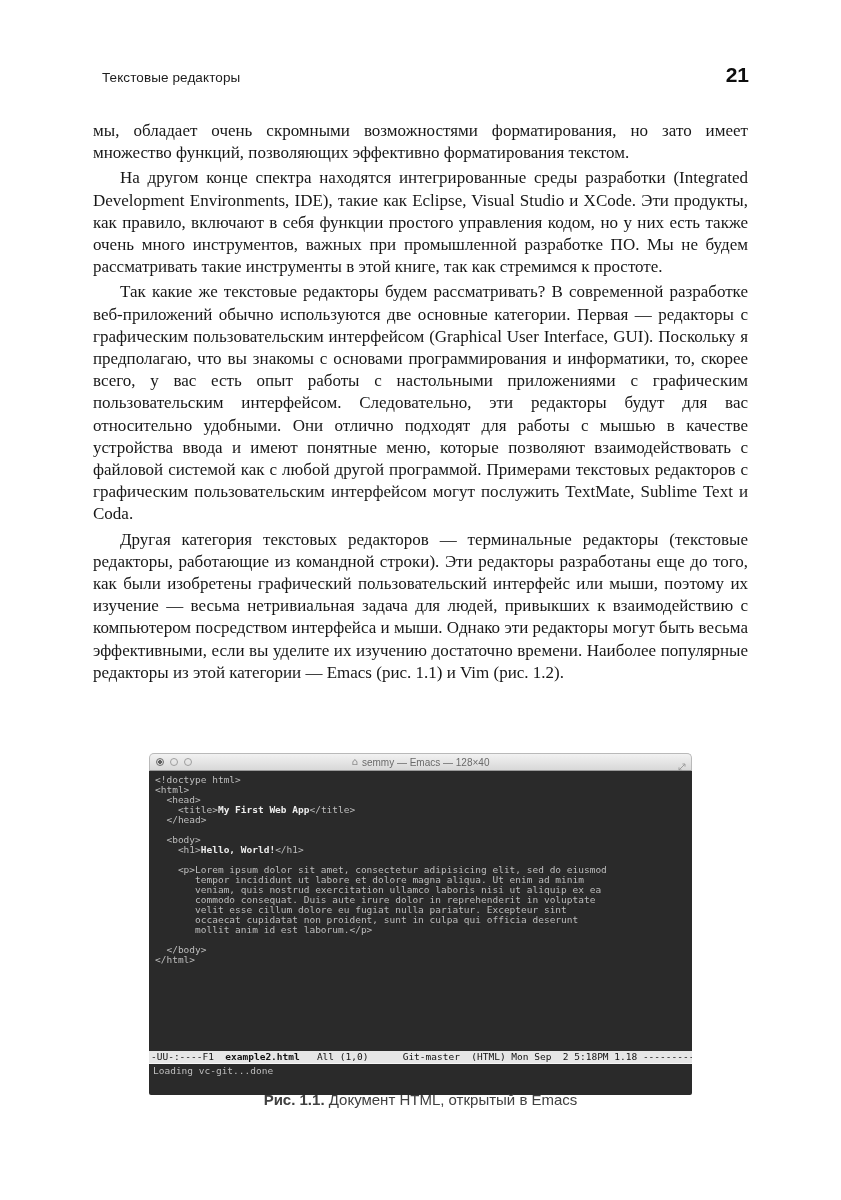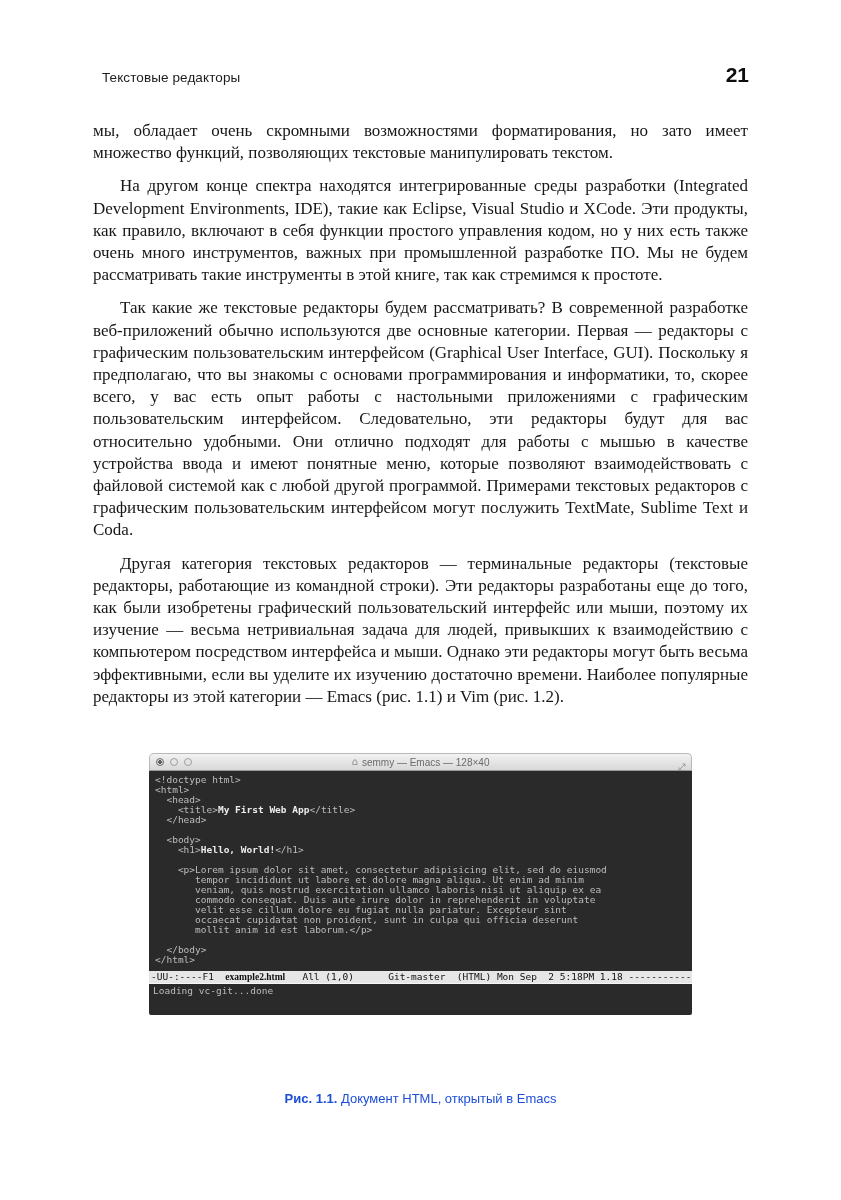--- a/index.html
+++ b/index.html
@@ -15,21 +15,21 @@
   }
   .rh-title { font-size:13.5px; color:#1c1c1c; letter-spacing:.1px; }
   .rh-page  { font-size:21px; font-weight:bold; color:#0e0e0e; line-height:1; }
 
   .body-text {
     position:absolute; left:93px; top:120px; width:655px;
     font-size:17px; line-height:22.2px; text-align:justify; color:#171717;
   }
   .body-text p { text-indent:27px; }
   .body-text p.first { text-indent:0; }
-  .body-text p + p { margin-top:11px; }
+  .body-text p + p { margin-top:3px; }
 
   
   .terminal {
     position:absolute; left:149px; top:753px; width:543px;
     font-family:"DejaVu Sans Mono", monospace;
   }
   .titlebar {
     height:18px; position:relative;
     background:linear-gradient(#f2f2f2, #d8d8d8);
     border:1px solid #b9b9b9; border-bottom:1px solid #9a9a9a;
@@ -41,58 +41,58 @@
   .light.active { border-color:#6f6f6f; background:radial-gradient(circle at 50% 50%, #5f5f5f 0 1.6px, #d9d9d9 2px); }
   .title-text {
     font-family:"Liberation Sans", sans-serif; font-size:10px; color:#6a6a6a;
     display:flex; align-items:center; gap:4px; white-space:pre;
   }
   .proxy-icon { font-family:"DejaVu Sans", sans-serif; font-size:10px; color:#8d8d8d; line-height:1; }
   .resize { position:absolute; right:4px; top:3px; opacity:.8; }
 
   .code-area {
     background:var(--terminal-bg, #2a2a2a); color:var(--terminal-fg, #bdbdbd);
-    height:200px; padding:4px 17px 0 6px;
+    height:280px; padding:4px 17px 0 6px;
     font-size:9.5px; line-height:10px; white-space:pre; overflow:hidden;
   }
   .code-area .hl { font-weight:bold; color:var(--terminal-highlight, #ececec); }
 
   .modeline {
     background:var(--modeline-bg, #e6e6e6); color:var(--modeline-fg, #101010);
     height:12px; font-size:9.5px; line-height:12px;
     white-space:pre; overflow:hidden; padding-left:2px;
   }
-  .modeline .hl { font-weight:bold;font-family:Liberation Serif, serif; }
+  .modeline .hl { font-weight:bold; }
 
   .minibuffer {
     background:var(--terminal-bg, #2a2a2a); color:var(--terminal-fg, #bdbdbd);
     height:32px; font-size:9.5px; line-height:14px;
     padding-left:4px; white-space:pre; overflow:hidden;
     border-top:1px solid #f6f6f6; border-radius:0 0 2px 2px;
   }
 
   .caption {
     position:absolute; top:1091px; left:0; width:100%;
     text-align:center; font-family:"Liberation Sans", sans-serif;
-    font-size:13px; color:#1d4ed8;
+    font-size:15px; color:#404040;
   }
   .caption b { font-weight:bold; }
 </style>
 </head>
 <body>
 
 <div class="page">
 
   <div class="running-head">
     <span class="rh-title">Текстовые редакторы</span>
     <span class="rh-page">21</span>
   </div>
 
   <div class="body-text">
-    <p class="first">мы, обладает очень скромными возможностями форматирования, но зато имеет множество функций, позволяющих текстовые манипулировать текстом.</p>
+    <p class="first">мы, обладает очень скромными возможностями форматирования, но зато имеет множество функций, позволяющих эффективно форматирования текстом.</p>
     <p>На другом конце спектра находятся интегрированные среды разработки (Integrated Development Environments, IDE), такие как Eclipse, Visual Studio и XCode. Эти продукты, как правило, включают в себя функции простого управления кодом, но у них есть также очень много инструментов, важных при промышленной разработке ПО. Мы не будем рассматривать такие инструменты в этой книге, так как стремимся к простоте.</p>
     <p>Так какие же текстовые редакторы будем рассматривать? В современной разработке веб-приложений обычно используются две основные категории. Первая — редакторы с графическим пользовательским интерфейсом (Graphical User Interface, GUI). Поскольку я предполагаю, что вы знакомы с основами программирования и информатики, то, скорее всего, у вас есть опыт работы с настольными приложениями с графическим пользовательским интерфейсом. Следовательно, эти редакторы будут для вас относительно удобными. Они отлично подходят для работы с мышью в качестве устройства ввода и имеют понятные меню, которые позволяют взаимодействовать с файловой системой как с любой другой программой. Примерами текстовых редакторов с графическим пользовательским интерфейсом могут послужить TextMate, Sublime Text и Coda.</p>
     <p>Другая категория текстовых редакторов — терминальные редакторы (текстовые редакторы, работающие из командной строки). Эти редакторы разработаны еще до того, как были изобретены графический пользовательский интерфейс или мыши, поэтому их изучение — весьма нетривиальная задача для людей, привыкших к взаимодействию с компьютером посредством интерфейса и мыши. Однако эти редакторы могут быть весьма эффективными, если вы уделите их изучению достаточно времени. Наиболее популярные редакторы из этой категории — Emacs (рис. 1.1) и Vim (рис. 1.2).</p>
   </div>
 
   <figure class="terminal">
     <div class="titlebar">
       <span class="lights">
         <span class="light active"></span>
         <span class="light"></span>

